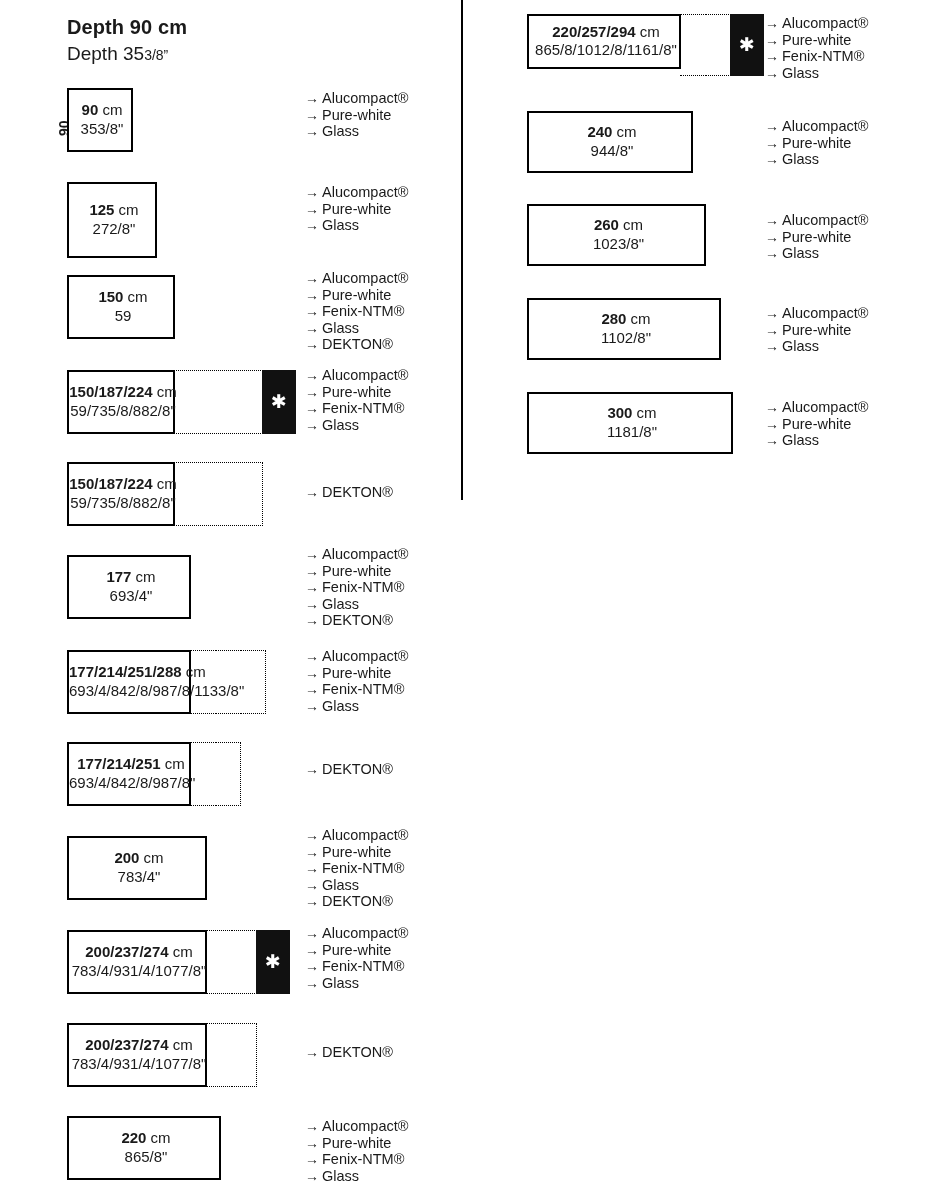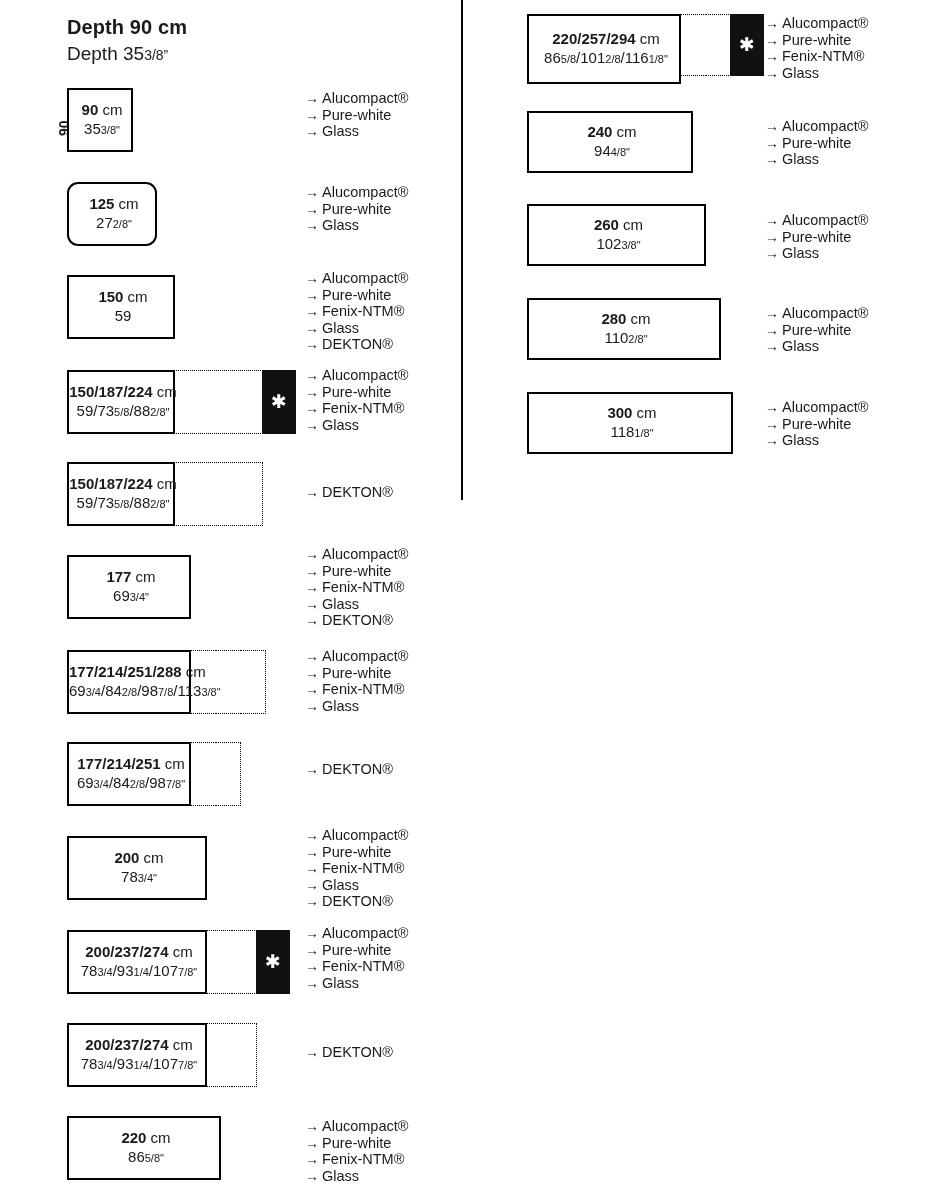--- a/index.html
+++ b/index.html
@@ -64,21 +64,21 @@
     transform:translateY(-50%);
     text-align:center;
     z-index:5;
     pointer-events:none;
     white-space:nowrap;
   }
   .lab-cm{font-size:15px;line-height:1.25;}
   .lab-cm b{font-weight:bold;}
   .lab-cm .unit{font-weight:normal;}
   .lab-in{font-size:15px;line-height:1.25;font-weight:normal;}
-  .frac{font-size:11px;}
+  .frac{font-size:15px;}
 
   
   .materials{
     position:absolute;
     font-size:14.5px;
     line-height:16.5px;
     white-space:nowrap;
   }
   .materials div{display:block;}
   .arrow{display:inline-block;width:17px;font-size:14px;}
@@ -110,21 +110,21 @@
           </div>
         </div>
         <div class="materials" style="left: 305px; top: 90px;">
           <div><span class="arrow">→</span><span>Alucompact®</span></div>
           <div><span class="arrow">→</span><span>Pure-white</span></div>
           <div><span class="arrow">→</span><span>Glass</span></div>
         </div>
       </div>
       <div class="row" style="left: 0px; top: 0px;">
         <div class="diagram" style="left: 67px; top: 182px; height: 64px;">
-          <div class="mainbox" style="width: 90px; height: 64px; border-radius: 11px;">
+          <div class="mainbox" style="width: 90px; height: 76px;">
             <div class="labels" style="width: 90px;">
               <div class="lab-cm"><b>125</b> <span class="unit">cm</span></div>
               <div class="lab-in"><span>27</span><span class="frac">2/8"</span></div>
             </div>
           </div>
         </div>
         <div class="materials" style="left: 305px; top: 184px;">
           <div><span class="arrow">→</span><span>Alucompact®</span></div>
           <div><span class="arrow">→</span><span>Pure-white</span></div>
           <div><span class="arrow">→</span><span>Glass</span></div>
@@ -300,21 +300,21 @@
           <div><span class="arrow">→</span><span>Alucompact®</span></div>
           <div><span class="arrow">→</span><span>Pure-white</span></div>
           <div><span class="arrow">→</span><span>Fenix-NTM®</span></div>
           <div><span class="arrow">→</span><span>Glass</span></div>
         </div>
       </div>
     </div>
   <div id="right-col">
       <div class="row" style="left: 0px; top: 0px;">
         <div class="diagram" style="left: 527px; top: 14px; height: 62px;">
-          <div class="mainbox" style="width: 154px; height: 70px;">
+          <div class="mainbox" style="width: 154px; height: 55px;">
             <div class="labels" style="width: 154px;">
               <div class="lab-cm"><b>220/257/294</b> <span class="unit">cm</span></div>
               <div class="lab-in"><span>86</span><span class="frac">5/8</span><span>/101</span><span class="frac">2/8</span><span>/116</span><span class="frac">1/8"</span></div>
             </div>
           </div>
           <div class="ext" style="width: 26px; height: 62px;"></div>
           <div class="ext" style="width: 26px; height: 62px;"></div>
           <div class="star" style="width: 34px; height: 62px;">
             <span>✱</span>
           </div>

